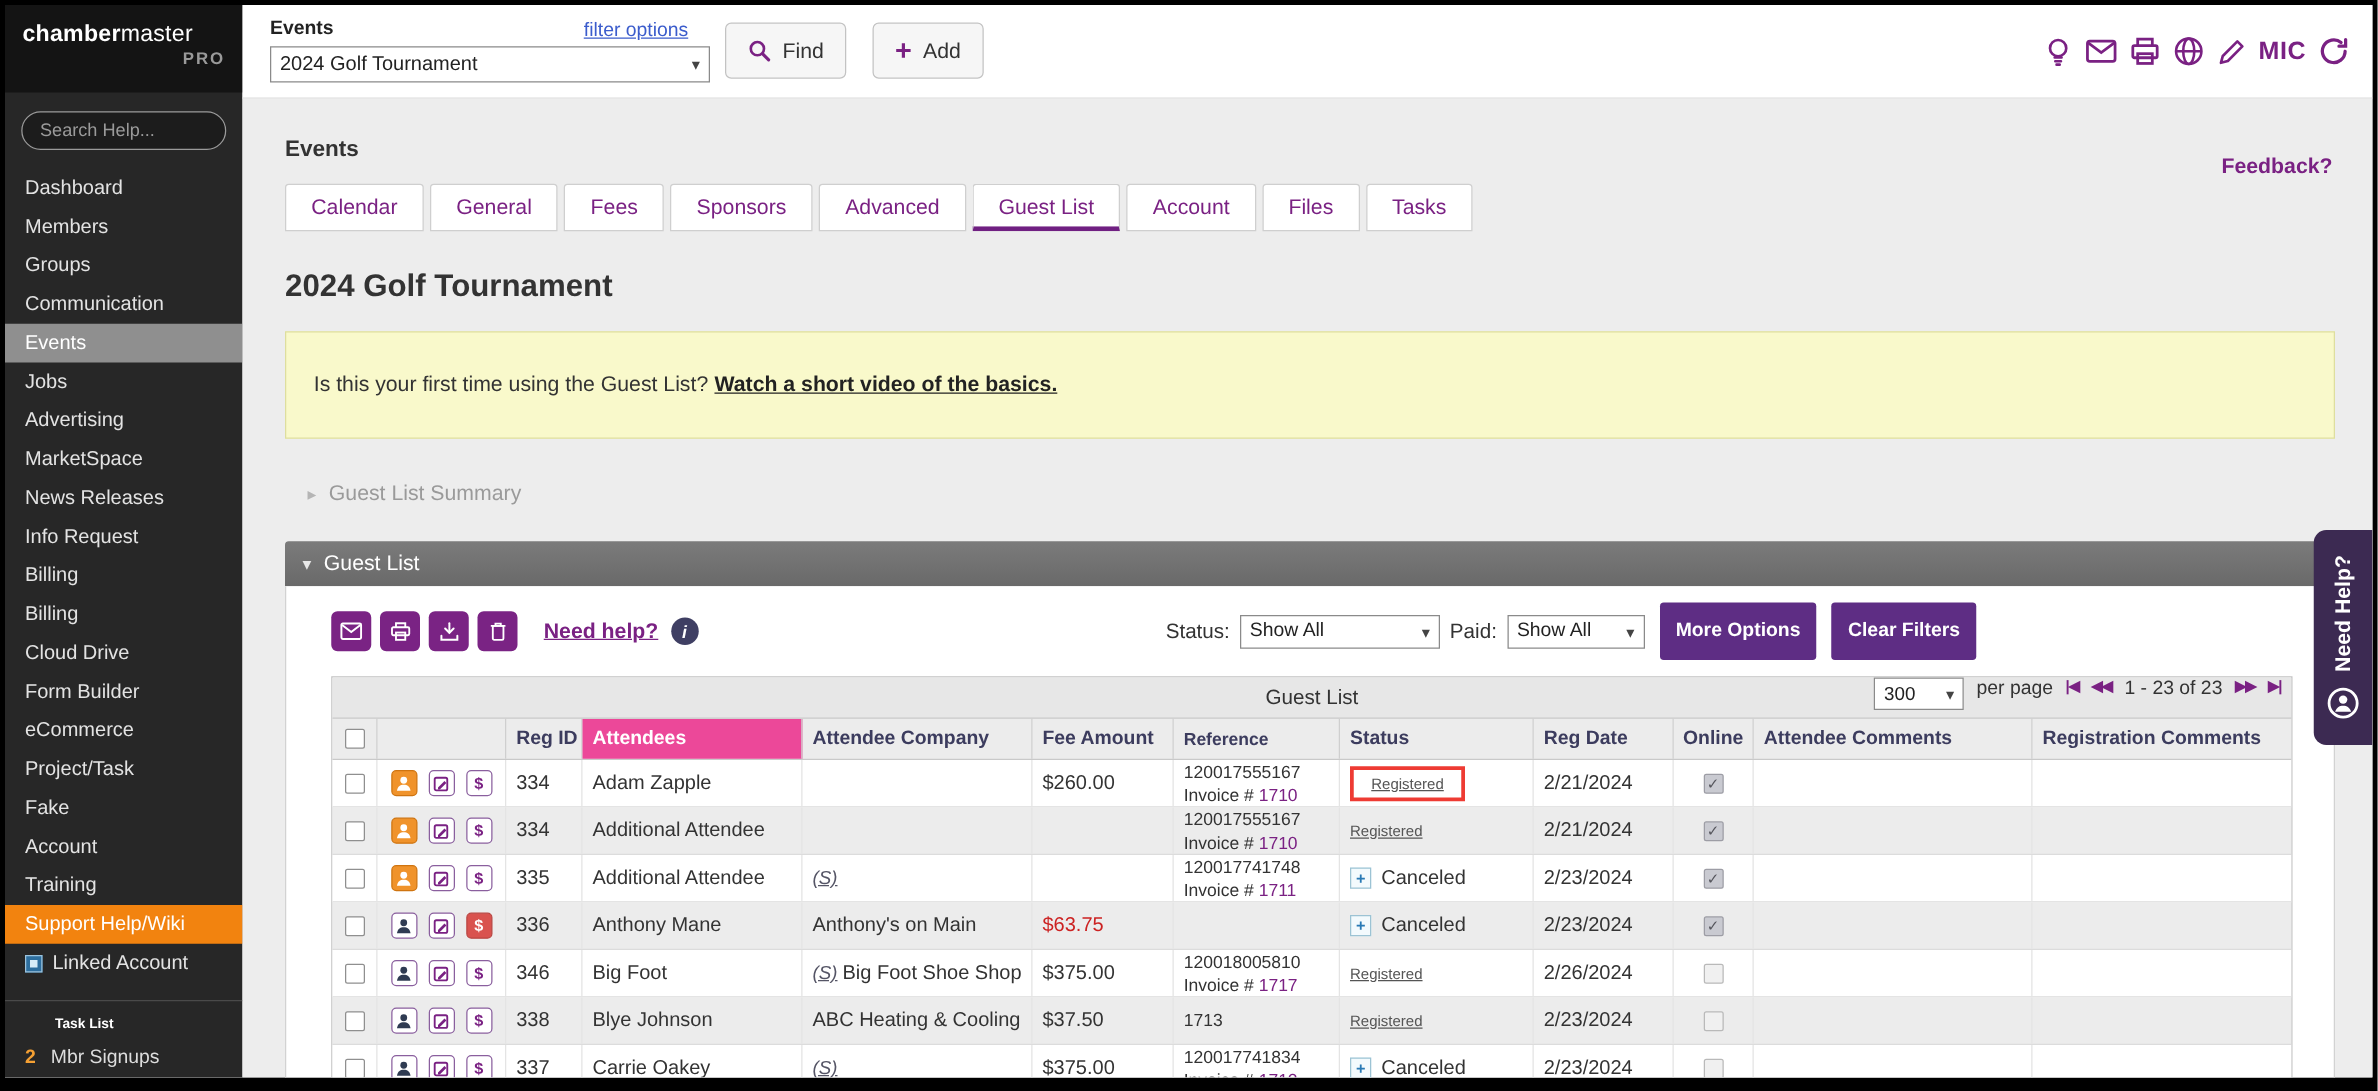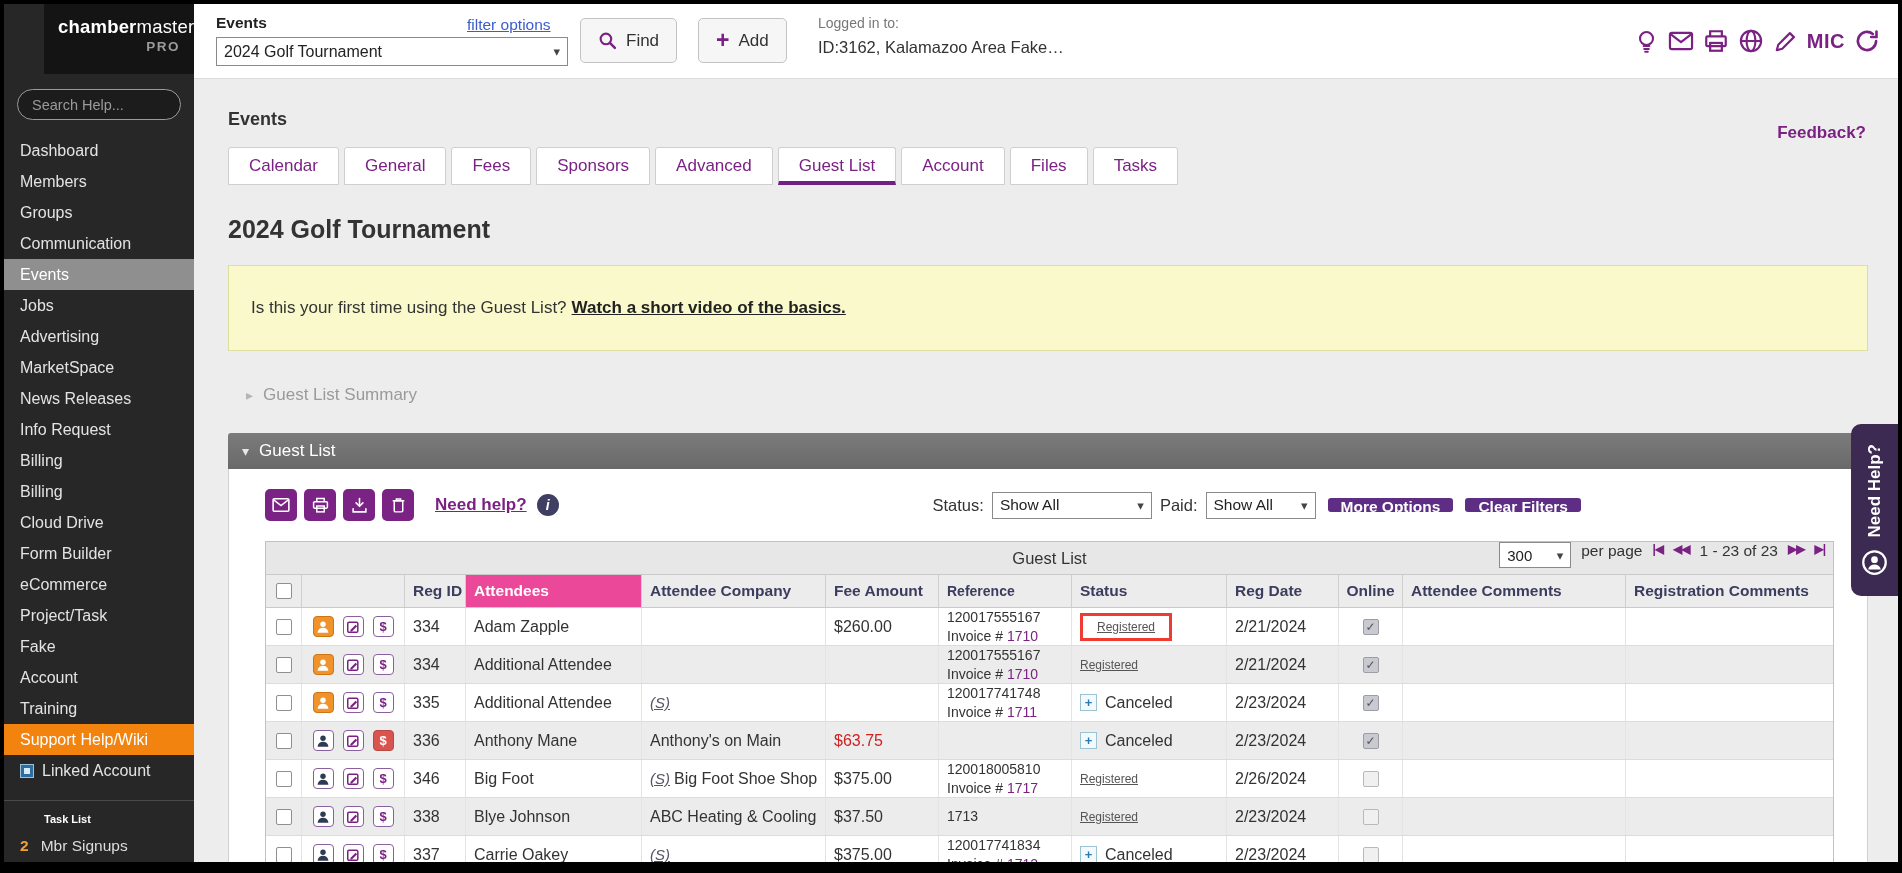--- a/index.html
+++ b/index.html
@@ -5,21 +5,21 @@
   html,body{margin:0;padding:0;}
   body{width:1902px;height:873px;background:#000;position:relative;overflow:hidden;
        font-family:"Liberation Sans", sans-serif;}
   *{box-sizing:border-box;}
   a{text-decoration:underline;cursor:pointer;}
 
   .window{position:absolute;left:4px;top:4px;width:1894px;height:858px;background:#fff;overflow:hidden;}
 
   
   .sidebar{position:absolute;left:0;top:0;width:190px;bottom:0;background:#272727;}
-  .logo{height:70px;background:#141414;padding:12px 14px;margin-left:40px;}
+  .logo{height:70px;background:#141414;padding:12px 14px;}
   .logo-line1{color:#fff;font-size:18.5px;letter-spacing:.2px;}
   .logo-chamber{font-weight:bold;}
   .logo-pro{color:#9a9a9a;font-size:13.5px;font-weight:bold;text-align:right;letter-spacing:1.5px;margin-top:1px;}
   .search-wrap{margin:15px 13px;}
   .search-input{width:100%;height:31px;border-radius:16px;border:1px solid #9a9a9a;background:#1c1c1c;
     color:#bbb;padding:0 14px;font-size:14.5px;outline:none;font-family:"Liberation Sans", sans-serif;}
   .search-input::placeholder{color:#9a9a9a;}
   .menu-item{height:31px;padding-left:16px;color:#e3e3e3;font-size:16px;cursor:pointer;
     display:flex;align-items:center;gap:8px;white-space:nowrap;}
   .menu-item.state-selected{background:#8f8f8f;color:#fff;}
@@ -80,21 +80,21 @@
     align-items:center;justify-content:center;cursor:pointer;flex:none;}
   .need-help-link{margin-left:14px;color:#7a2183;font-size:17px;font-weight:bold;}
   .info-icon{width:22px;height:22px;border-radius:50%;background:#3f3f63;color:#fff;font-weight:bold;
     font-size:14px;display:flex;align-items:center;justify-content:center;margin-left:10px;font-style:italic;cursor:pointer;}
   .tb-spacer{flex:1;}
   .status-group{display:flex;align-items:center;gap:8px;margin-right:250px;}
   .fl-label{font-size:16.5px;color:#333;}
   .status-select{width:160px;height:27px;font-size:15.5px;}
   .paid-select{width:110px;height:27px;font-size:15.5px;}
   .p-btn{background:#5e2d84;color:#fff;font-weight:bold;font-size:15.5px;border:none;border-radius:3px;
-    height:14px;padding:0 13px;margin-left:4px;cursor:pointer;font-family:"Liberation Sans", sans-serif;}
+    height:46px;padding:0 13px;margin-left:4px;cursor:pointer;font-family:"Liberation Sans", sans-serif;}
 
   
   .gtable{width:1569px;border:1px solid #c2c2c2;margin-top:14px;}
   .band{height:33px;background:#e7e7e7;border-bottom:1px solid #c9c9c9;position:relative;display:flex;
     align-items:center;justify-content:center;font-size:16.5px;color:#333;}
   .band-controls{position:absolute;right:8px;top:0;height:100%;display:flex;align-items:flex-start;gap:10px;}
   .pp-select{width:72px;height:26px;font-size:15px;}
   .pp-label,.range-label{font-size:15.5px;color:#333;}
   .pg{color:#7a2183;font-size:12px;font-weight:bold;letter-spacing:-1px;cursor:pointer;}
   .colrow{display:flex;height:33px;background:#ececec;border-bottom:1px solid #c9c9c9;}
@@ -264,24 +264,20 @@
       <svg width="19" height="19" viewBox="0 0 18 18">
         <circle cx="7.5" cy="7.5" r="5" fill="none" stroke="#7a2183" stroke-width="2"></circle>
         <line x1="11.5" y1="11.5" x2="16" y2="16" stroke="#7a2183" stroke-width="2.4" stroke-linecap="round"></line>
       </svg>
       <span>Find</span>
     </div>
     <div class="tb-btn add-btn">
       <span class="add-plus">+</span>
       <span>Add</span>
     </div>
-    <div class="logged-wrap">
-      <div class="logged-label">Logged in to:</div>
-      <div class="logged-value">ID:3162, Kalamazoo Area Fake…</div>
-    </div>
     <div class="top-icons">
       <span class="tico">
         <svg width="25" height="25" viewBox="0 0 20 20" fill="none" stroke="currentColor" stroke-width="1.7" stroke-linecap="round">
           <circle cx="10" cy="7.6" r="5.2"></circle>
             <path d="M7.8 13.6h4.4M8.2 16h3.6M9 18.2h2"></path>
         </svg>
       </span>
       <span class="tico">
         <svg width="26" height="26" viewBox="0 0 20 20" fill="none" stroke="currentColor" stroke-width="1.7">
           <rect x="1.5" y="3.8" width="17" height="12.5" rx="1.5"></rect>

